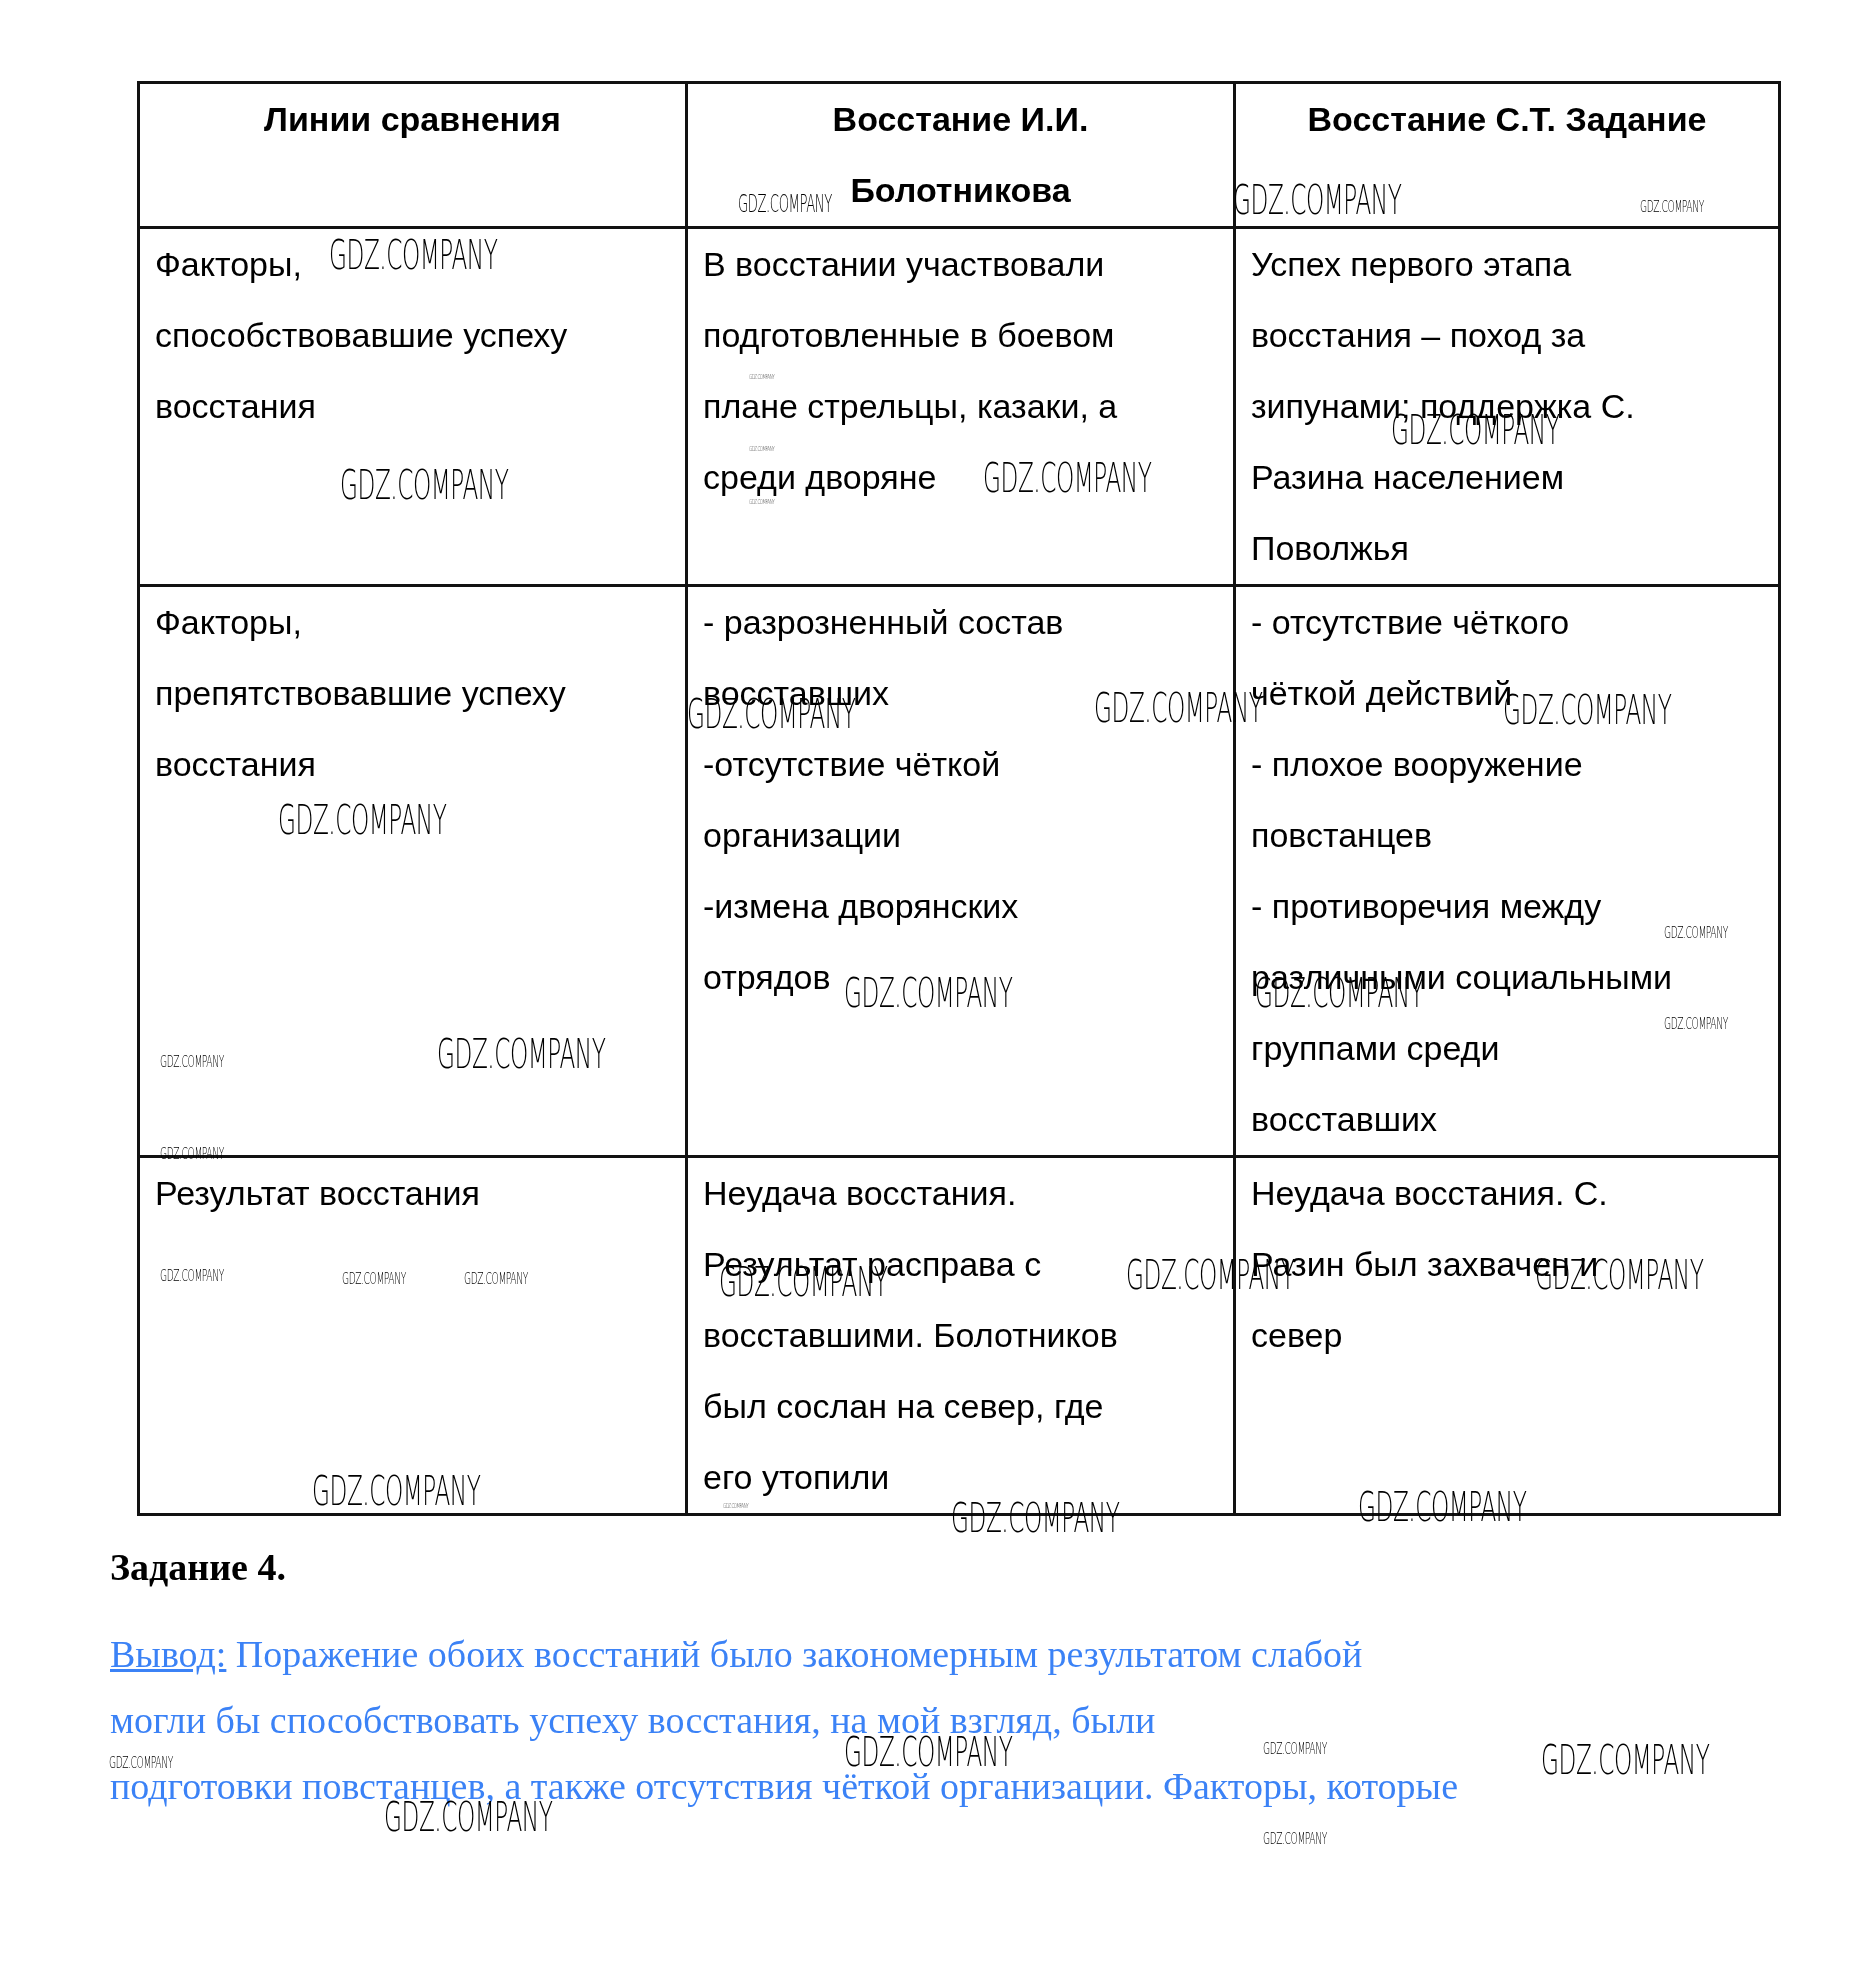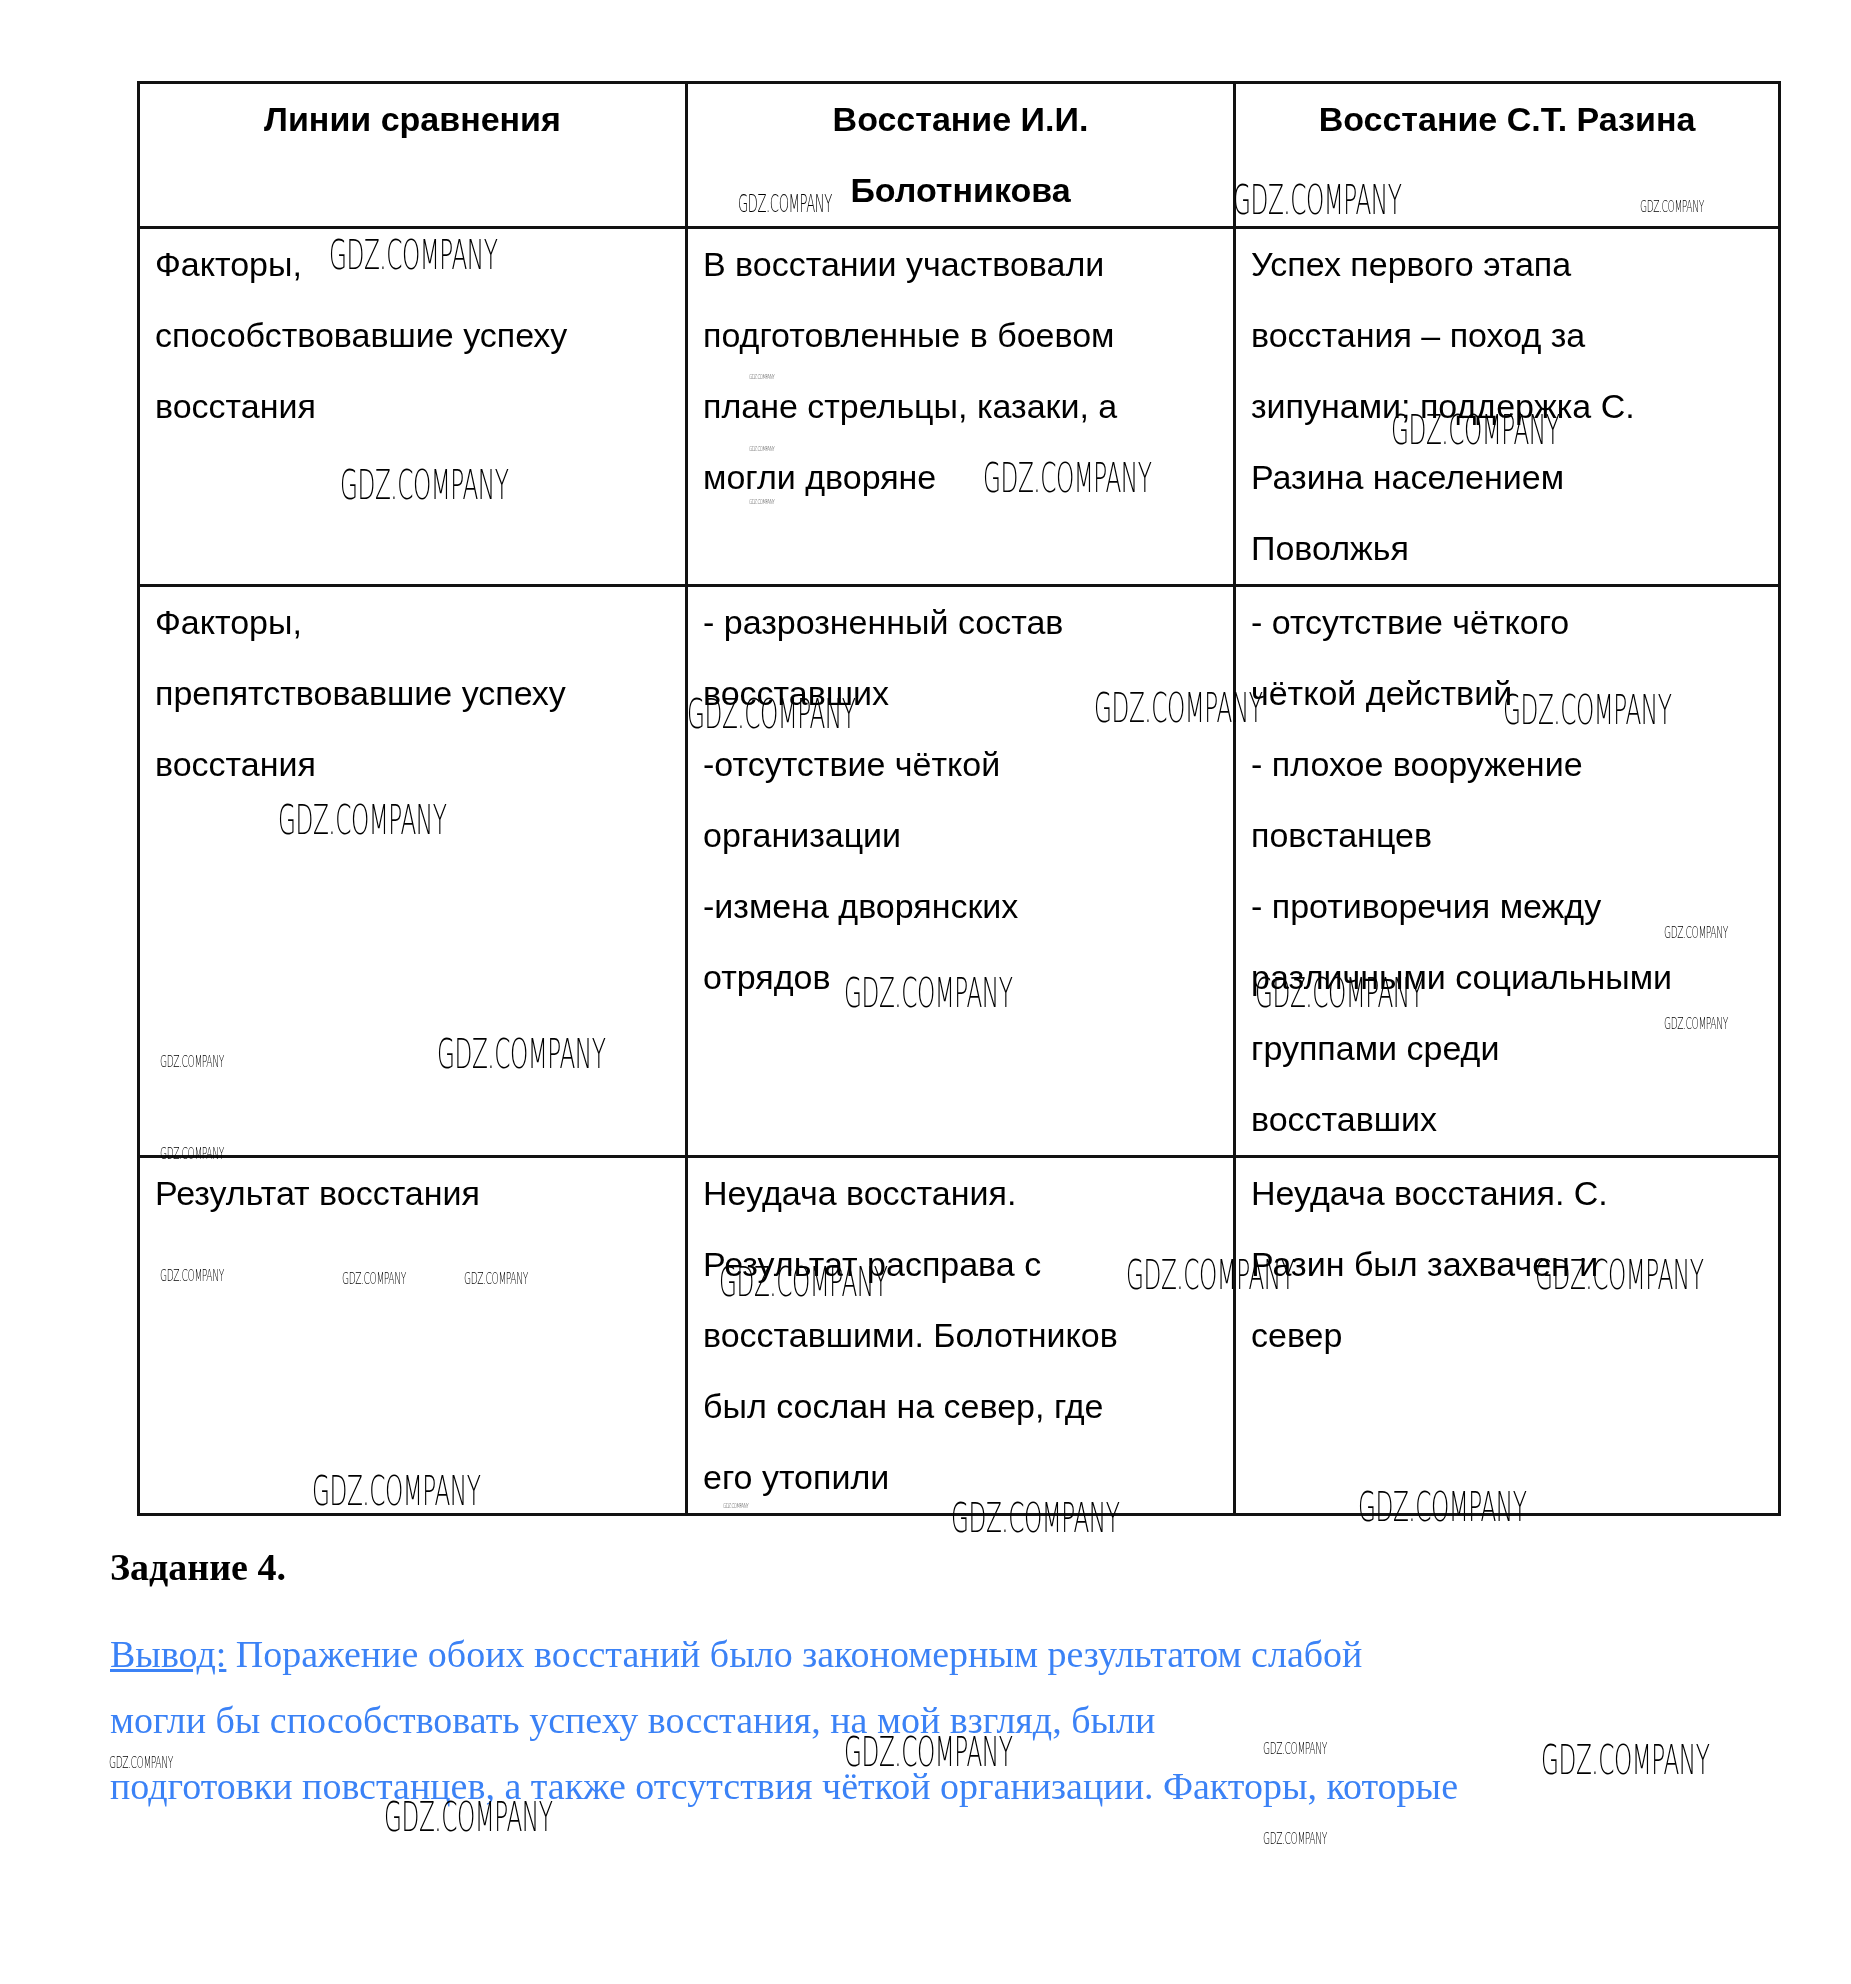--- a/index.html
+++ b/index.html
@@ -87,35 +87,35 @@
     <tbody>
         <tr class="h-row">
       <th>
         <span class="cell-line">Линии сравнения</span>
       </th>
       <th>
         <span class="cell-line">Восстание И.И.</span>
         <span class="cell-line">Болотникова</span>
       </th>
       <th>
-        <span class="cell-line">Восстание С.Т. Разина</span>
+        <span class="cell-line">Восстание С.Т. Задание</span>
       </th>
     </tr>
 
     <tr class="row-1">
       <td>
         <span class="cell-line">Факторы,</span>
         <span class="cell-line">способствовавшие успеху</span>
         <span class="cell-line">восстания</span>
       </td>
       <td>
         <span class="cell-line">В восстании участвовали</span>
         <span class="cell-line">подготовленные в боевом</span>
         <span class="cell-line">плане стрельцы, казаки, а</span>
-        <span class="cell-line">могли дворяне</span>
+        <span class="cell-line">среди дворяне</span>
       </td>
       <td>
         <span class="cell-line">Успех первого этапа</span>
         <span class="cell-line">восстания – поход за</span>
         <span class="cell-line">зипунами; поддержка С.</span>
         <span class="cell-line">Разина населением</span>
         <span class="cell-line">Поволжья</span>
       </td>
     </tr>
 

